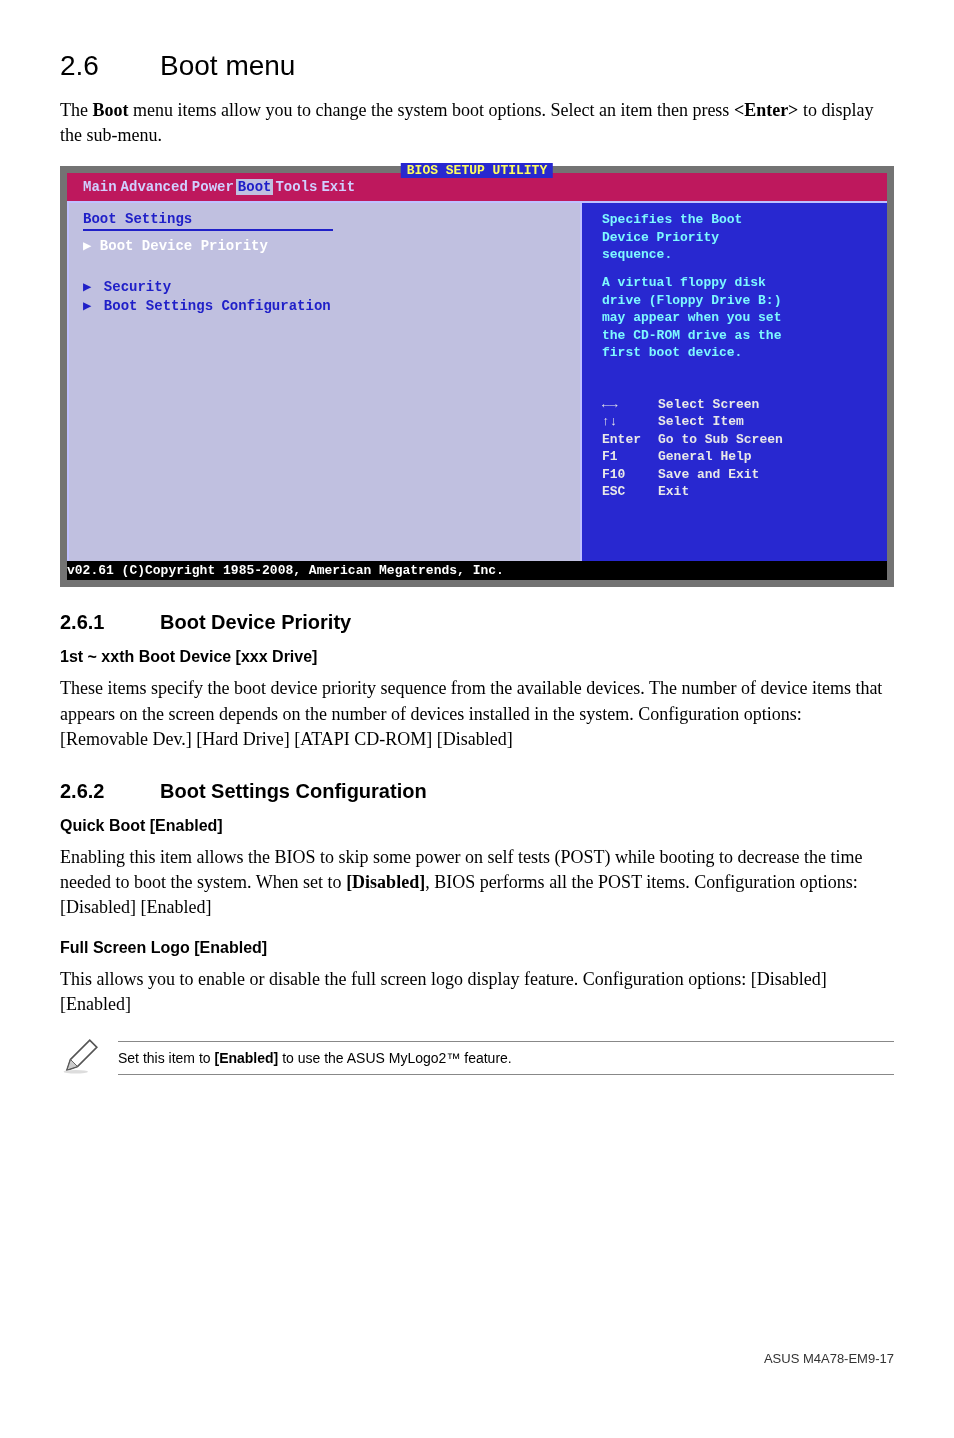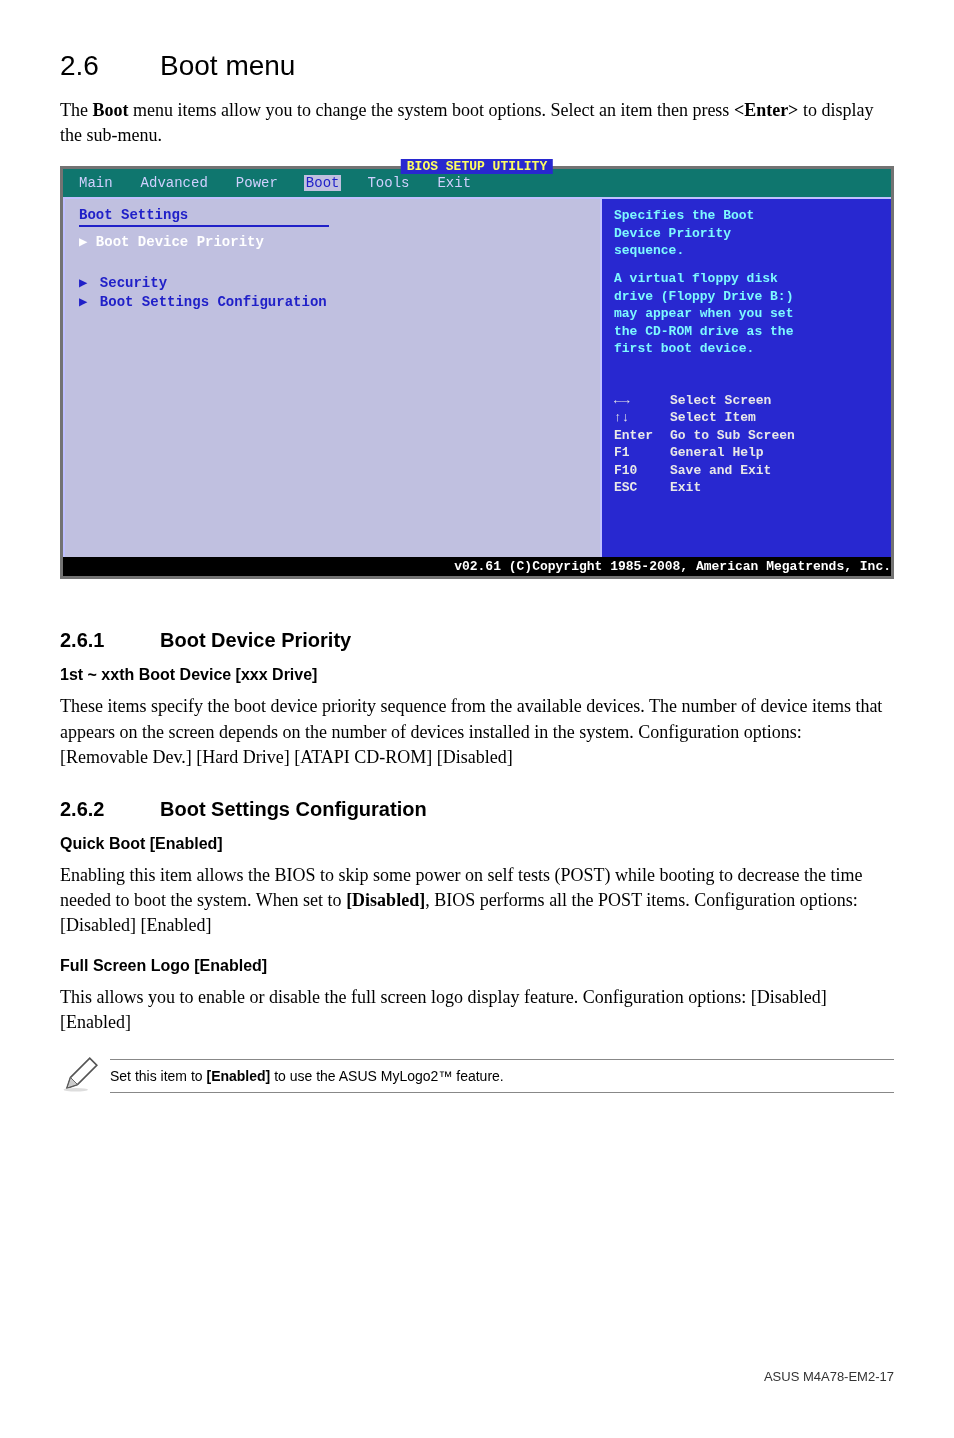--- a/index.html
+++ b/index.html
@@ -22,45 +22,44 @@
   display: inline-block;
   width: 100px;
 }
 p.body {
   font-size: 18px;
   line-height: 1.4;
   margin: 0 0 18px 0;
   font-family: Liberation Serif, serif;
 }
 .bios-box {
-  border: 3px solid #737373;
-  background: #0f766e;
+  border: 7px solid #737373;
+  background: #be185d;
   font-family: "Courier New", monospace;
   font-size: 14px;
   color: #fff;
   position: relative;
-  margin-bottom: 50px;
+  margin-bottom: 24px;
 }
 .bios-top-title {
   position: absolute;
   top: -10px;
   left: 50%;
   transform: translateX(-50%);
   background: #2828d0;
   padding: 0 6px;
   color: #ffff60;
   font-weight: bold;
   font-size: 13px;
   white-space: nowrap;
 }
 .bios-tabs {
   display: flex;
-  gap: 24px;
   padding: 6px 14px 6px 14px;
-  font-weight: normal;
+  font-weight: bold;
   color: #d0d0ff;
 }
 .bios-tabs .tab {
   padding: 0 2px;
 }
 .bios-tabs .tab.active {
   background: #c0c0e0;
   color: #2020c8;
 }
 .bios-inner {
@@ -88,32 +87,32 @@
   margin-bottom: 6px;
 }
 .bios-left .item-white { color: #ffffff; margin-bottom: 6px; }
 .bios-left .item-blue { color: #2020c8; margin-bottom: 2px; }
 .bios-left .arrow { color: #2020c8; }
 .bios-left .arrow.white { color: #fff; }
 .bios-left .indent { padding-left: 4px; }
 .bios-right {
   width: 265px;
   background: #2828d0;
-  padding: 8px 12px;
+  padding: 8px 20px;
   font-weight: bold;
   font-size: 13px;
   line-height: 1.35;
 }
 .bios-right .help-cyan { color: #7df9ff; }
 .bios-right .nav-block { margin-top: 34px; color: #e8e8e8; }
 .bios-right .nav-block .key { display:inline-block; width:56px; }
 .bios-footer {
   background: #000;
   color: #fff;
-  text-align: right;
+  text-align: left;
   padding: 2px 0;
   font-weight: bold;
   font-size: 13px;
 }
 
 h2.subsection {
   font-size: 20px;
   font-weight: bold;
   margin: 0 0 14px 0;
 }
@@ -122,21 +121,21 @@
   width: 100px;
 }
 h3.paramhead {
   font-size: 16px;
   font-weight: bold;
   margin: 4px 0 10px 0;
 }
 .note-row {
   display: flex;
   align-items: center;
-  gap: 8px;
+  gap: 16px;
   margin: 14px 0 0 0;
 }
 .note-icon svg {
   width: 42px;
   height: 42px;
 }
 .note-text {
   flex: 1;
   font-size: 14px;
   border-top: 1px solid #888;
@@ -241,16 +240,16 @@
         <ellipse cx="18" cy="42" rx="14" ry="2" fill="#ddd"></ellipse>
       </svg>
     </div>
     <div class="note-text">
       <span>Set this item to </span><b>[Enabled]</b><span> to use the ASUS MyLogo2™ feature.</span>
     </div>
   </div>
 
   <div class="footer">
     <span>ASUS M4A78-EM</span>
-    <span>2-17</span>
+    <span>9-17</span>
   </div>
 
 </div>
 
 </body></html>

